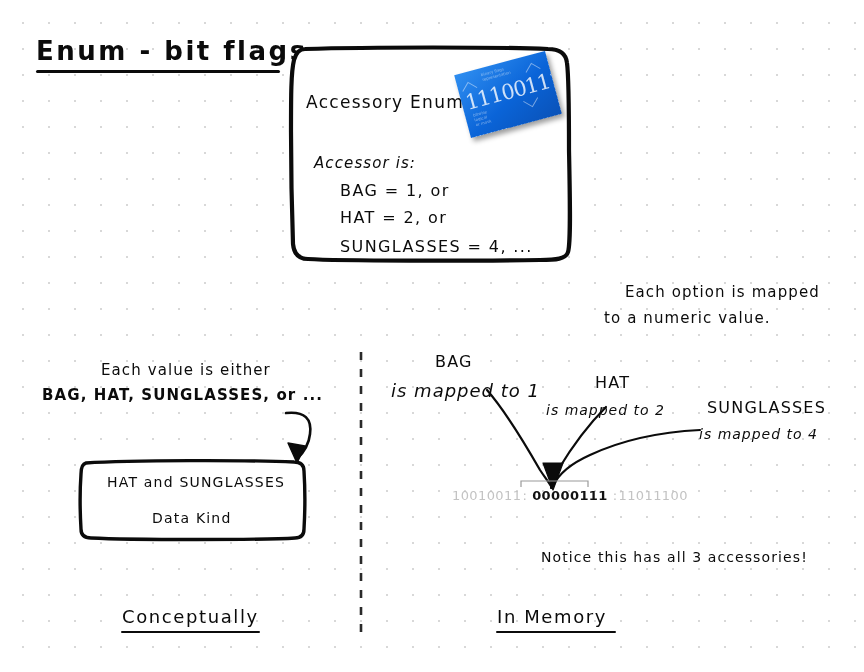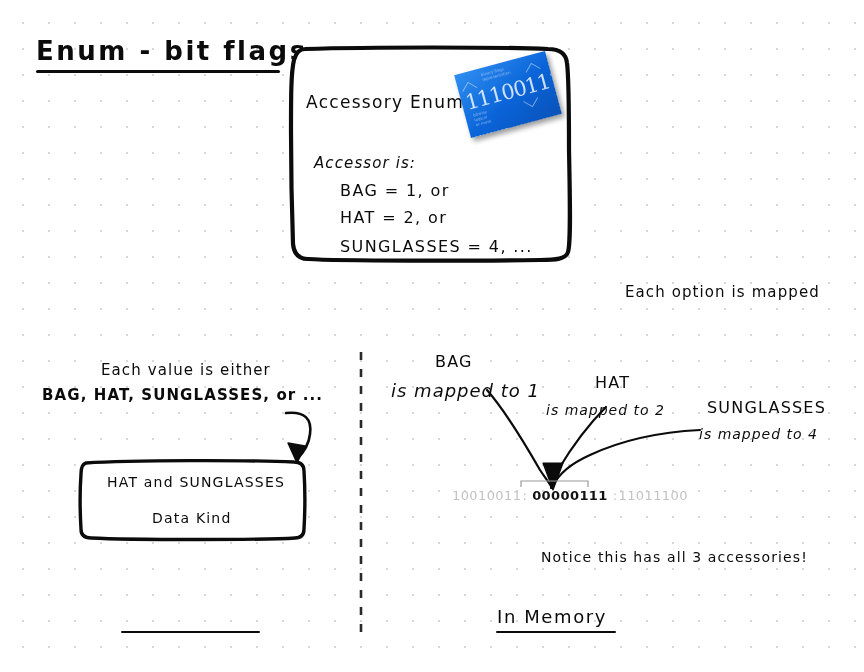--- a/index.html
+++ b/index.html
@@ -214,20 +214,21 @@
     <div class="card-deco" id="card-deco-b">bitwise
 logical
 or mask</div>
     <div class="card-chev" style="left:6px; top:12px; transform:rotate(45deg);"></div>
     <div class="card-chev" style="left:72px; top:10px; transform:rotate(45deg);"></div>
     <div class="card-chev" style="left:62px; top:38px; transform:rotate(-135deg);"></div>
     <div id="blue-card-binary">11100111</div>
   </div>
 
   <div class="hand note" id="note-right-1">Each option is mapped</div>
+  <div class="hand note" id="note-right-2">to a numeric value.</div>
   <div class="hand note" id="note-left-1">Each value is either</div>
   <div class="hand note" id="note-left-2">BAG, HAT, SUNGLASSES, or ...</div>
   <div class="hand note" id="note-notice">Notice this has all 3 accessories!</div>
 
   <div class="hand" id="leftbox-l1">HAT and SUNGLASSES</div>
   <div class="hand" id="leftbox-l2">Data Kind</div>
 
   <div class="hand" id="map-bag-name">BAG</div>
   <div class="hand" id="map-bag-text">is mapped to 1</div>
   <div class="hand" id="map-hat-name">HAT</div>
@@ -236,17 +237,18 @@
   <div class="hand" id="map-sun-text">is mapped to 4</div>
 
   <div id="memory-row">
     <span class="byte-prev">10010011</span>
     <span class="byte-sep">:</span>
     <span class="byte-focus">00000111</span>
     <span class="byte-sep">:</span>
     <span class="byte-next">11011100</span>
   </div>
 
+  <div class="hand caption" id="caption-left">Conceptually</div>
   <div class="caption-rule" id="caption-left-rule"></div>
   <div class="hand caption" id="caption-right">In Memory</div>
   <div class="caption-rule" id="caption-right-rule"></div>
 
 </div>
 
 </body></html>

